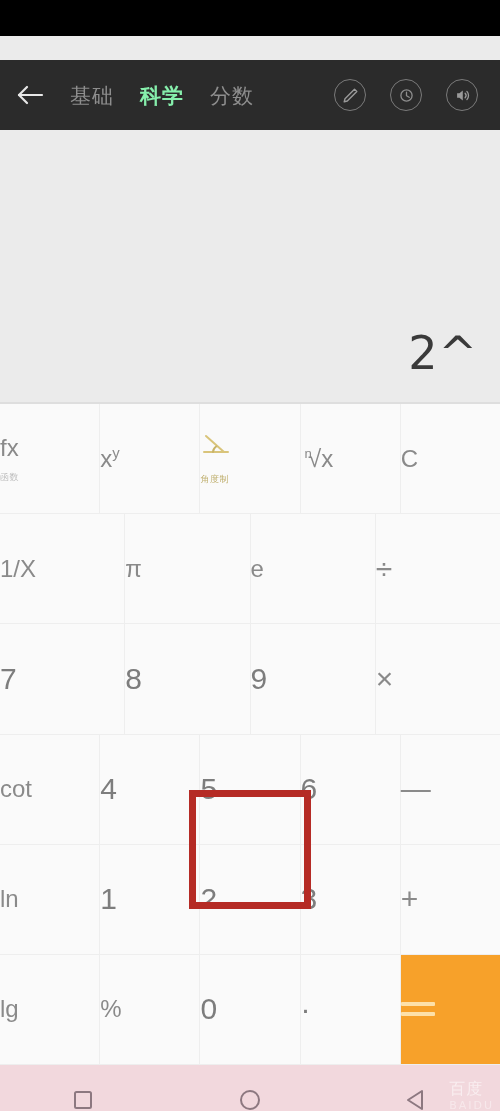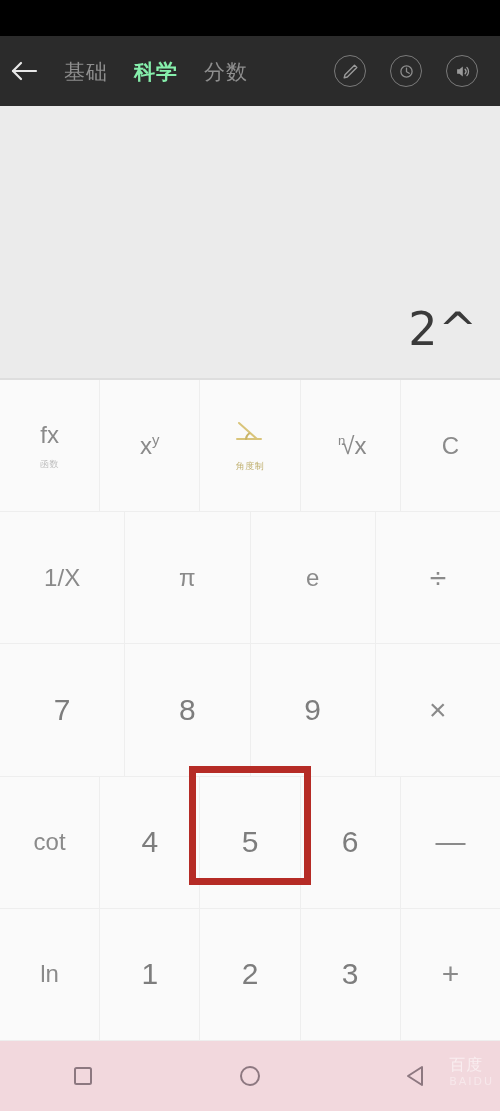--- a/index.html
+++ b/index.html
@@ -24,22 +24,23 @@
     background: #000000;
     width: 100%;
   }
 
   
   .app-header {
     height: 70px;
     background: #2b2b2b;
     display: flex;
     align-items: center;
-    padding: 0 22px 0 4px;
-    position: relative;
+    padding: 0 22px 0 10px;
+    position: relative;
+    margin-top: 24px;
   }
   .back-arrow {
     width: 40px;
     height: 40px;
     display: flex;
     align-items: center;
     justify-content: center;
     flex: 0 0 auto;
   }
   .back-arrow svg { display: block; }
@@ -115,21 +116,20 @@
     flex: 1 1 0;
     display: flex;
     border-bottom: 1px solid #eeeeee;
   }
   .key-row:last-child { border-bottom: none; }
 
   .key {
     flex: 1 1 0;
     display: flex;
     flex-direction: column;
-    align-items: center;
     justify-content: center;
     border-right: 1px solid #eeeeee;
     color: #8a8a8a;
     font-size: 27px;
     position: relative;
     background: #fafafa;
     user-select: none;
   }
   .key:last-child { border-right: none; }
   .key.num { color: #7d7d7d; font-size: 30px; }
@@ -358,20 +358,37 @@
         <span>2</span>
       </div>
       <div class="key num">
         <span>3</span>
       </div>
       <div class="key op">
         <span>+</span>
       </div>
     </div>
 
+    <div class="key-row">
+      <div class="key func">
+        <span>lg</span>
+      </div>
+      <div class="key func">
+        <span>%</span>
+      </div>
+      <div class="key num">
+        <span>0</span>
+      </div>
+      <div class="key num">
+        <span>·</span>
+      </div>
+      <div class="key equals">
+        <span class="equals-glyph"></span>
+      </div>
+    </div>
 
     <div class="highlight-box"></div>
   </div>
 
   <div class="navbar">
     <div class="nav-btn">
       <span>
         <svg width="24" height="24" viewBox="0 0 24 24" fill="none" stroke="#8d7880" stroke-width="2" stroke-linejoin="round">
           <rect x="4" y="4" width="16" height="16" rx="1.5"></rect>
         </svg>

